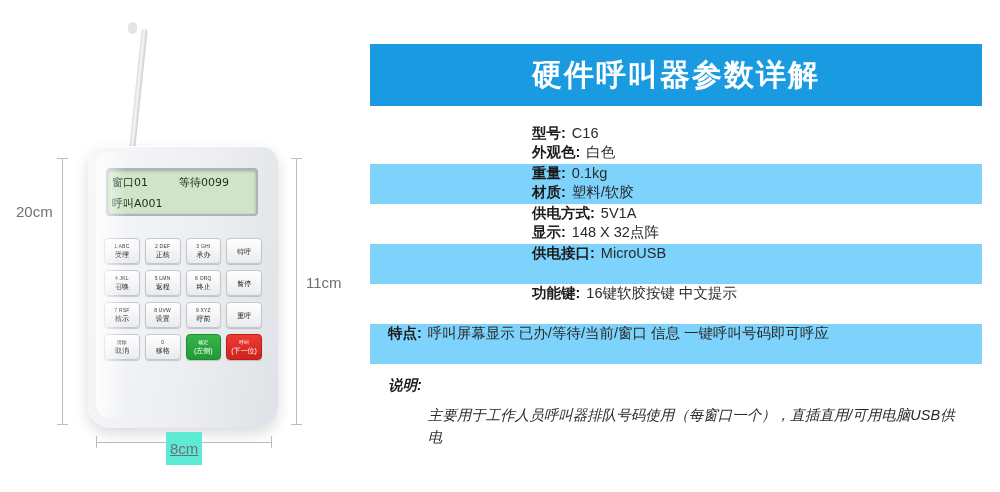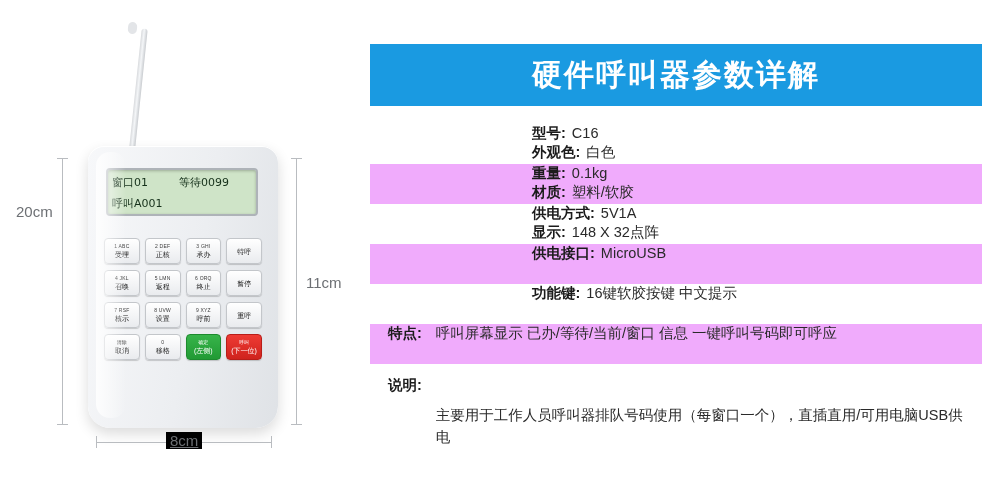--- a/index.html
+++ b/index.html
@@ -96,29 +96,29 @@
   .spec-title{
     background:#1a9ae1;color:#ffffff;
     height:62px;display:flex;align-items:center;justify-content:center;
     font-size:30px;font-weight:bold;letter-spacing:2px;
   }
   .spec-rows{margin-top:18px;}
   .row{
     display:flex;min-height:40px;align-items:center;
     padding:0 18px;box-sizing:border-box;flex-direction:column;
   }
-  .row.alt{background:#f0abfc;}
+  .row.alt{background:#7dd3fc;}
   .cell{display:flex;align-items:baseline;font-size:14.5px;color:#222;}
   .cell.left{width:50%;}
   .cell.right{width:50%;}
-  .cell.full{width:100%;gap:8px;}
+  .cell.full{width:100%;}
   .lab{font-weight:bold;color:#1b1b1b;white-space:nowrap;}
   .val{margin-left:6px;color:#2a2a2a;}
   .row.tall{min-height:52px;align-items:flex-start;padding-top:12px;}
-  .row.tall .cell{align-items:flex-start;}
+  .row.tall .cell{align-items:flex-start;font-style:italic;}
   .val.wrap{line-height:1.5;margin-top:29px;}
 </style>
 </head>
 <body>
 
 <div class="page">
 
   <div class="photo-pane">
 
     <div class="antenna-tip"></div>
@@ -212,21 +212,21 @@
     <div class="dim-label" style="left:16px;top:203px;">20cm</div>
 
     <div class="dim-line dim-v" style="left:296px;top:158px;height:266px;"></div>
     <div class="tick" style="left:291px;top:158px;width:11px;height:1px;"></div>
     <div class="tick" style="left:291px;top:424px;width:11px;height:1px;"></div>
     <div class="dim-label" style="left:306px;top:274px;">11cm</div>
 
     <div class="dim-line dim-h" style="left:96px;top:442px;width:176px;"></div>
     <div class="tick" style="left:96px;top:436px;width:1px;height:12px;"></div>
     <div class="tick" style="left:271px;top:436px;width:1px;height:12px;"></div>
-    <div class="dim-label" style="left:166px;top:432px;background:#000000;padding:0 4px;text-decoration:underline;">8cm</div>
+    <div class="dim-label" style="left:166px;top:432px;background:#5eead4;padding:8px 4px;text-decoration:underline;">8cm</div>
   </div>
 
   <div class="spec-pane">
     <div class="spec-title">硬件呼叫器参数详解</div>
 
     <div class="spec-rows">
 
       <div class="row">
         <div class="cell left">
           <span class="lab">型号:</span>

